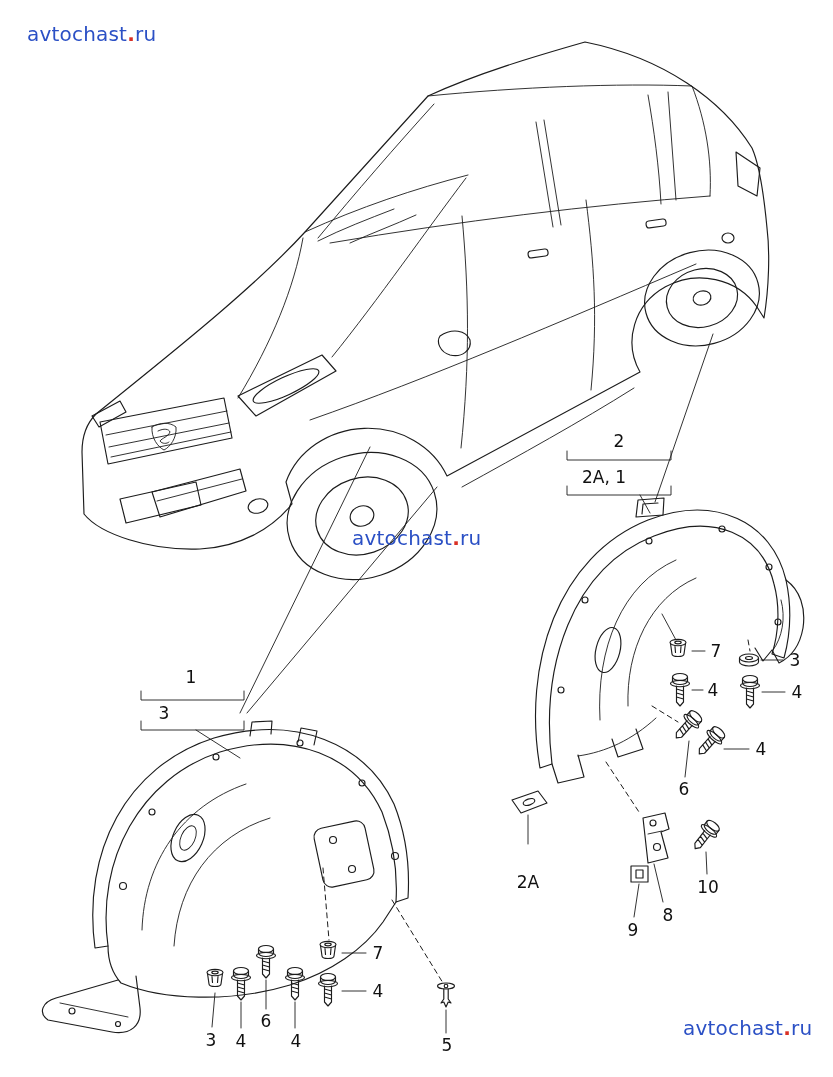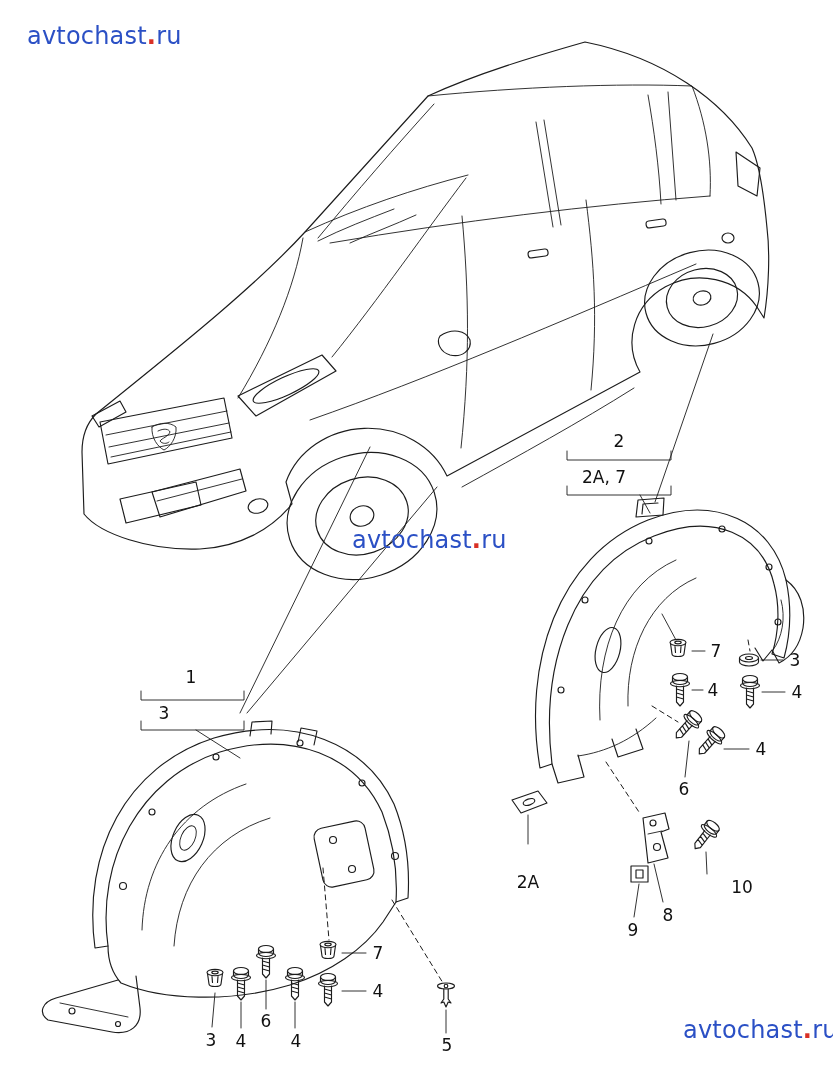--- a/index.html
+++ b/index.html
@@ -7,21 +7,21 @@
   .stage{position:relative;width:833px;height:1077px;background:#ffffff;overflow:hidden;
          font-family:"DejaVu Sans","Liberation Sans",sans-serif}
   svg.draw{position:absolute;left:0;top:0}
   .draw path,.draw ellipse,.draw rect,.draw circle,.draw line,.draw polyline{
       fill:none;stroke:var(--line,#1c1c1c);stroke-width:1.15;
       stroke-linecap:round;stroke-linejoin:round}
   .draw .dashed{stroke-dasharray:5 4;stroke-width:1}
   .draw .thin{stroke-width:0.9}
   .callout{position:absolute;transform:translate(-50%,-50%);font-size:17px;
            color:#101010;white-space:nowrap}
-  .wm{position:absolute;font-size:24px;color:var(--wm-text,#2b50c5);letter-spacing:.2px}
+  .wm{position:absolute;font-size:20px;color:var(--wm-text,#2b50c5);letter-spacing:.2px}
   .wm .dot{color:var(--wm-dot,#d93025);font-weight:bold}
 </style>
 </head>
 <body>
 
 <div class="stage">
 
   <svg class="draw" width="833" height="1077" viewBox="0 0 833 1077">
     <defs>
       <g id="sym-screw">
@@ -194,30 +194,30 @@
       <path class="thin" d="M342,953 L366,953 M342,991 L366,991 M215,993 L212,1027 M241,1002 L241,1028
                             M266,980 L266,1009 M295,1002 L295,1028 M446,1010 L446,1033"></path>
 
       <path class="dashed" d="M392,900 L443,983 M323,868 L329,940 M606,762 L639,812 M652,706 L678,722 M748,640 L750,651"></path>
     </g>
   </svg>
 
   <div class="callout" style="left:191px;top:677px">1</div>
   <div class="callout" style="left:164px;top:713px">3</div>
   <div class="callout" style="left:619px;top:441px">2</div>
-  <div class="callout" style="left:604px;top:477px">2A, 7</div>
+  <div class="callout" style="left:604px;top:477px">2A, 1</div>
 
   <div class="callout" style="left:716px;top:651px">7</div>
   <div class="callout" style="left:795px;top:660px">3</div>
   <div class="callout" style="left:713px;top:690px">4</div>
   <div class="callout" style="left:797px;top:692px">4</div>
   <div class="callout" style="left:761px;top:749px">4</div>
   <div class="callout" style="left:684px;top:789px">6</div>
   <div class="callout" style="left:528px;top:882px">2A</div>
-  <div class="callout" style="left:742px;top:887px">10</div>
+  <div class="callout" style="left:708px;top:887px">10</div>
   <div class="callout" style="left:668px;top:915px">8</div>
   <div class="callout" style="left:633px;top:930px">9</div>
 
   <div class="callout" style="left:378px;top:953px">7</div>
   <div class="callout" style="left:378px;top:991px">4</div>
   <div class="callout" style="left:211px;top:1040px">3</div>
   <div class="callout" style="left:241px;top:1041px">4</div>
   <div class="callout" style="left:266px;top:1021px">6</div>
   <div class="callout" style="left:296px;top:1041px">4</div>
   <div class="callout" style="left:447px;top:1045px">5</div>

